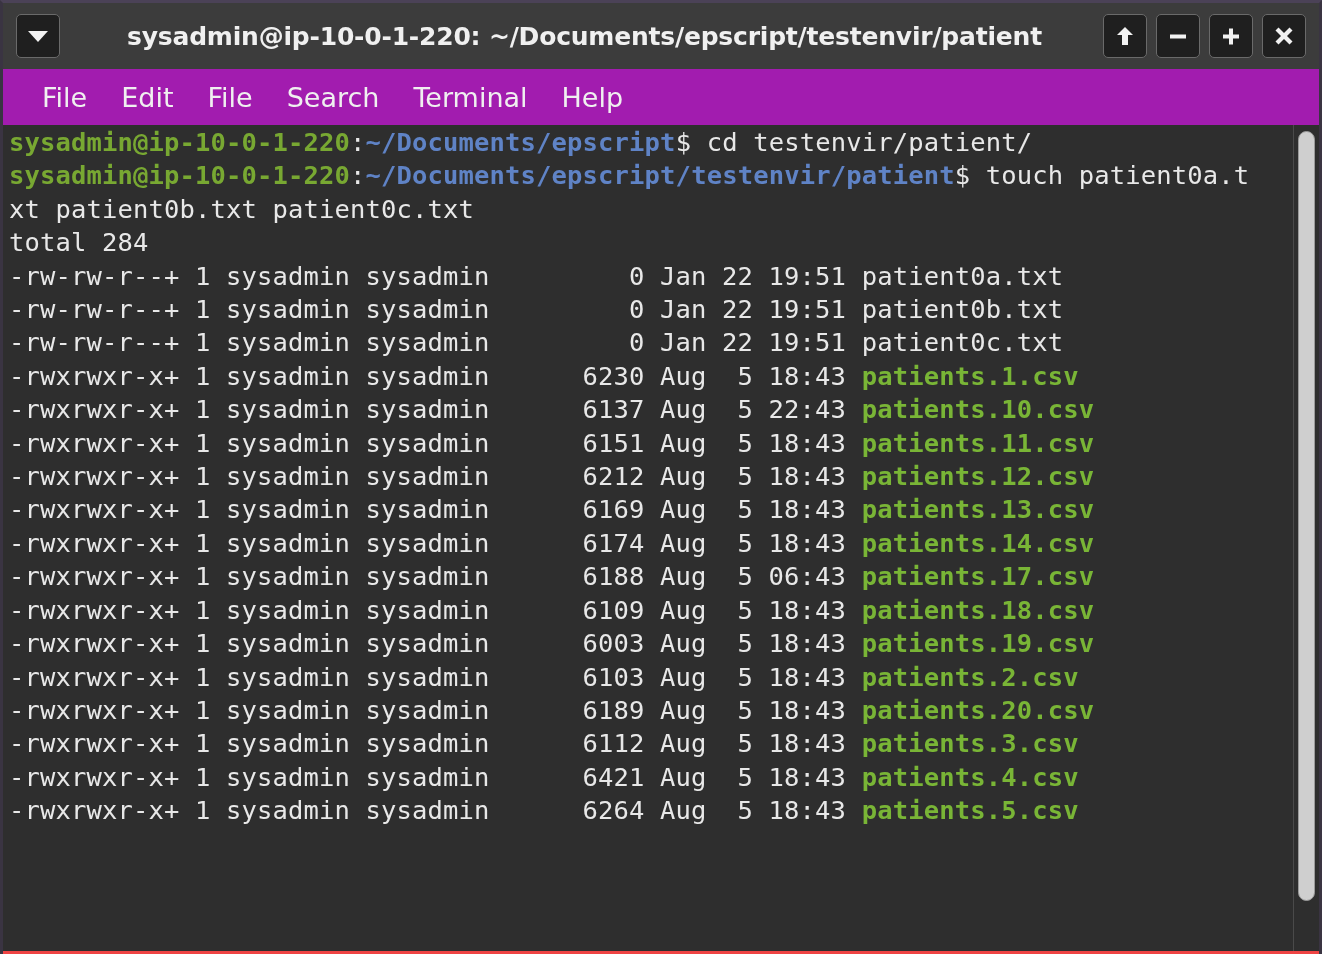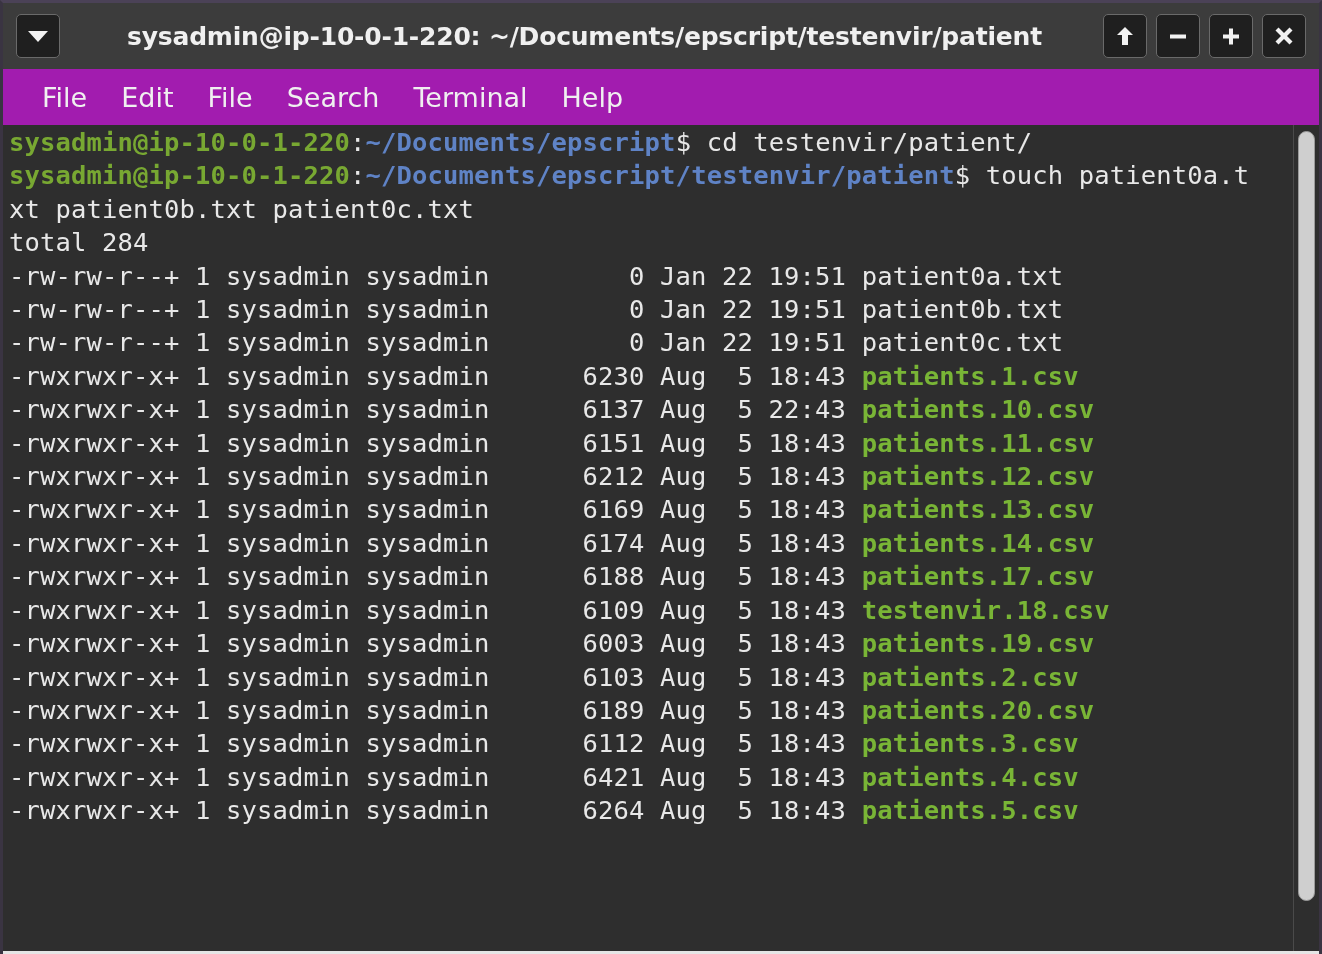--- a/index.html
+++ b/index.html
@@ -91,21 +91,21 @@
     white-space: nowrap;
   }
 
   
   #terminal-wrap {
     flex: 1;
     position: relative;
     background: #737373;
     display: flex;
     overflow: hidden;
-    border-bottom: 3px solid #e5e5e5;
+    border-bottom: 3px solid #ef4444;
   }
 
   #terminal {
     flex: 1;
     background: #2e2e2e;
     padding: 1px 0 0 6px;
     overflow: hidden;
     position: relative;
   }
 
@@ -211,22 +211,22 @@
         <div class="line"><span class="c-white">total 284</span></div>
         <div class="line"><span class="c-white">-rw-rw-r--+ 1 sysadmin sysadmin         0 Jan 22 19:51 </span><span class="c-white">patient0a.txt</span></div>
         <div class="line"><span class="c-white">-rw-rw-r--+ 1 sysadmin sysadmin         0 Jan 22 19:51 </span><span class="c-white">patient0b.txt</span></div>
         <div class="line"><span class="c-white">-rw-rw-r--+ 1 sysadmin sysadmin         0 Jan 22 19:51 </span><span class="c-white">patient0c.txt</span></div>
         <div class="line"><span class="c-white">-rwxrwxr-x+ 1 sysadmin sysadmin      6230 Aug  5 18:43 </span><span class="c-exec">patients.1.csv</span></div>
         <div class="line"><span class="c-white">-rwxrwxr-x+ 1 sysadmin sysadmin      6137 Aug  5 22:43 </span><span class="c-exec">patients.10.csv</span></div>
         <div class="line"><span class="c-white">-rwxrwxr-x+ 1 sysadmin sysadmin      6151 Aug  5 18:43 </span><span class="c-exec">patients.11.csv</span></div>
         <div class="line"><span class="c-white">-rwxrwxr-x+ 1 sysadmin sysadmin      6212 Aug  5 18:43 </span><span class="c-exec">patients.12.csv</span></div>
         <div class="line"><span class="c-white">-rwxrwxr-x+ 1 sysadmin sysadmin      6169 Aug  5 18:43 </span><span class="c-exec">patients.13.csv</span></div>
         <div class="line"><span class="c-white">-rwxrwxr-x+ 1 sysadmin sysadmin      6174 Aug  5 18:43 </span><span class="c-exec">patients.14.csv</span></div>
-        <div class="line"><span class="c-white">-rwxrwxr-x+ 1 sysadmin sysadmin      6188 Aug  5 18:43 </span><span class="c-exec">patients.17.csv</span></div>
-        <div class="line"><span class="c-white">-rwxrwxr-x+ 1 sysadmin sysadmin      6109 Aug  5 18:43 </span><span class="c-exec">testenvir.18.csv</span></div>
+        <div class="line"><span class="c-white">-rwxrwxr-x+ 1 sysadmin sysadmin      6188 Aug  5 06:43 </span><span class="c-exec">patients.17.csv</span></div>
+        <div class="line"><span class="c-white">-rwxrwxr-x+ 1 sysadmin sysadmin      6109 Aug  5 18:43 </span><span class="c-exec">patients.18.csv</span></div>
         <div class="line"><span class="c-white">-rwxrwxr-x+ 1 sysadmin sysadmin      6003 Aug  5 18:43 </span><span class="c-exec">patients.19.csv</span></div>
         <div class="line"><span class="c-white">-rwxrwxr-x+ 1 sysadmin sysadmin      6103 Aug  5 18:43 </span><span class="c-exec">patients.2.csv</span></div>
         <div class="line"><span class="c-white">-rwxrwxr-x+ 1 sysadmin sysadmin      6189 Aug  5 18:43 </span><span class="c-exec">patients.20.csv</span></div>
         <div class="line"><span class="c-white">-rwxrwxr-x+ 1 sysadmin sysadmin      6112 Aug  5 18:43 </span><span class="c-exec">patients.3.csv</span></div>
         <div class="line"><span class="c-white">-rwxrwxr-x+ 1 sysadmin sysadmin      6421 Aug  5 18:43 </span><span class="c-exec">patients.4.csv</span></div>
         <div class="line"><span class="c-white">-rwxrwxr-x+ 1 sysadmin sysadmin      6264 Aug  5 18:43 </span><span class="c-exec">patients.5.csv</span></div>
       </div>
 
     <div id="terminal-scrollbar">
       <div id="scrollbar-thumb"></div>

